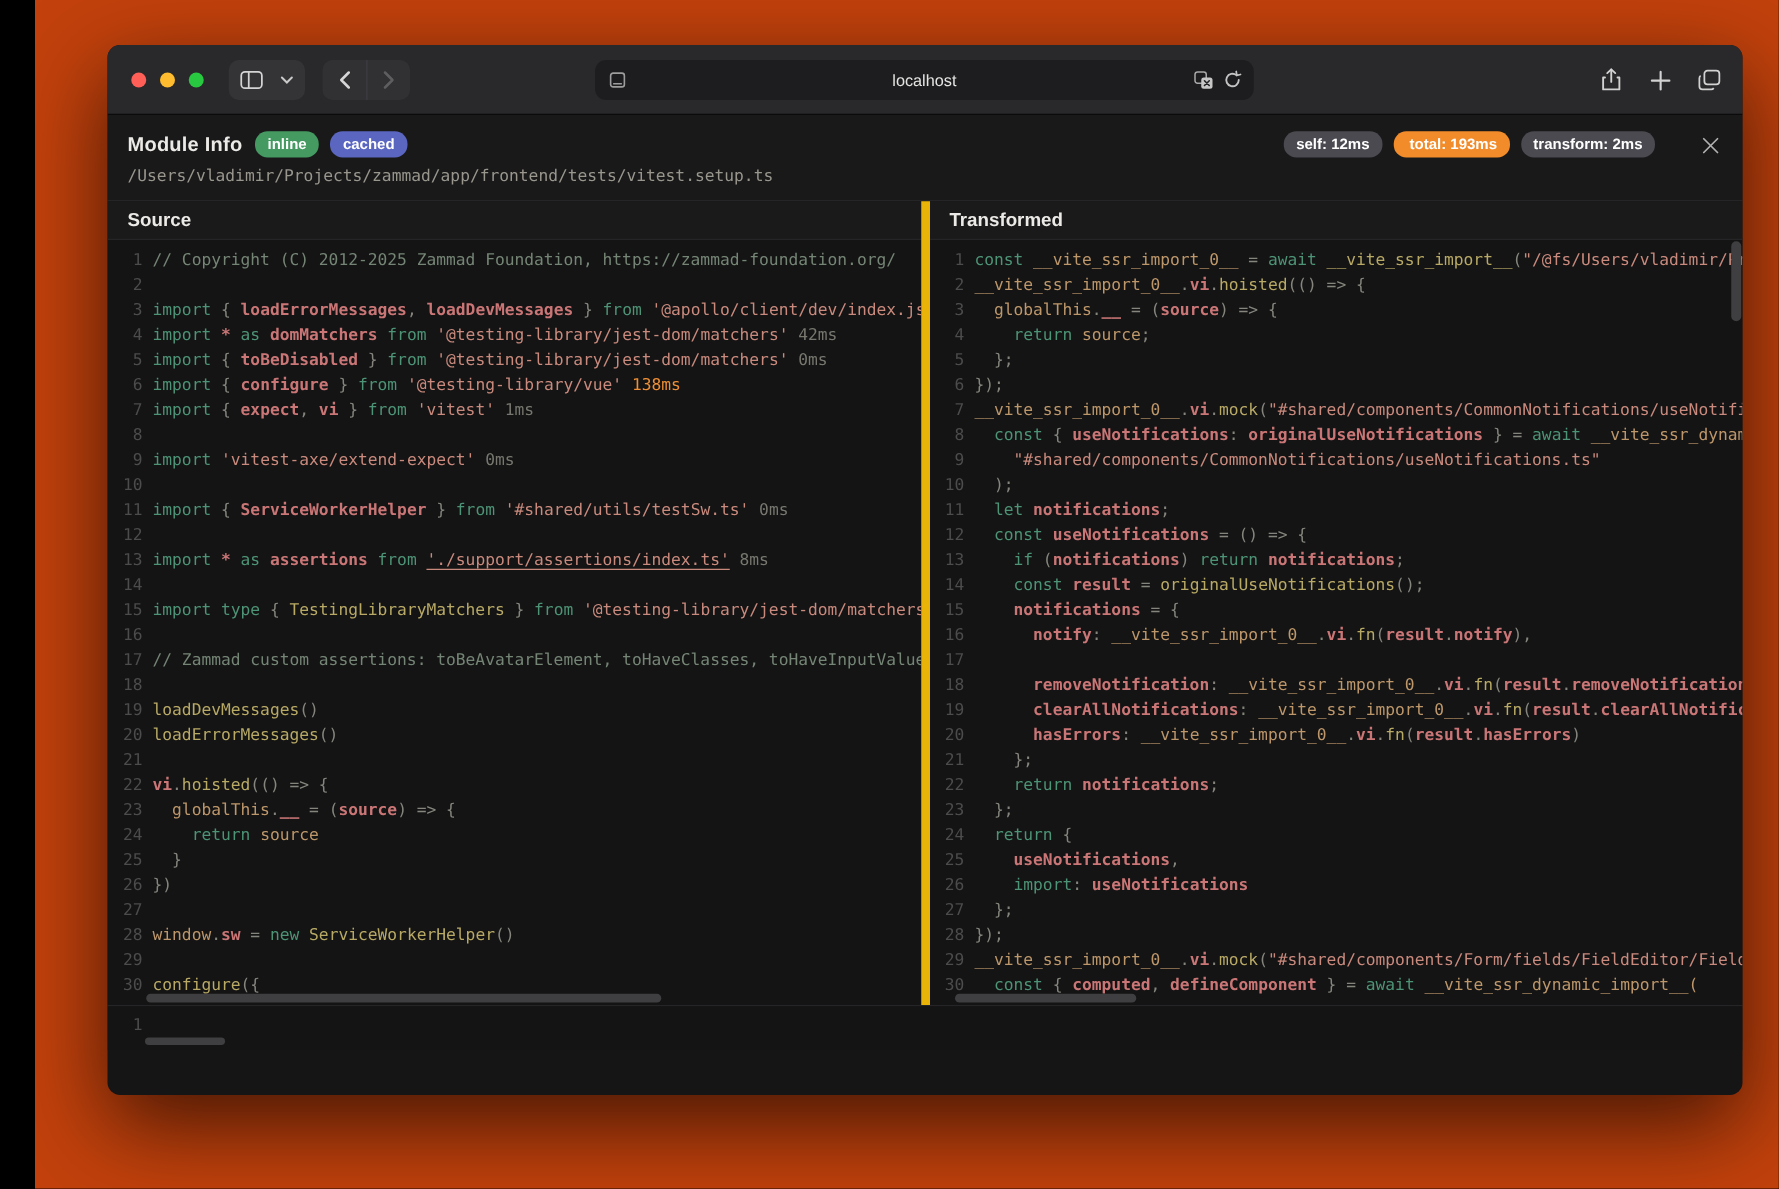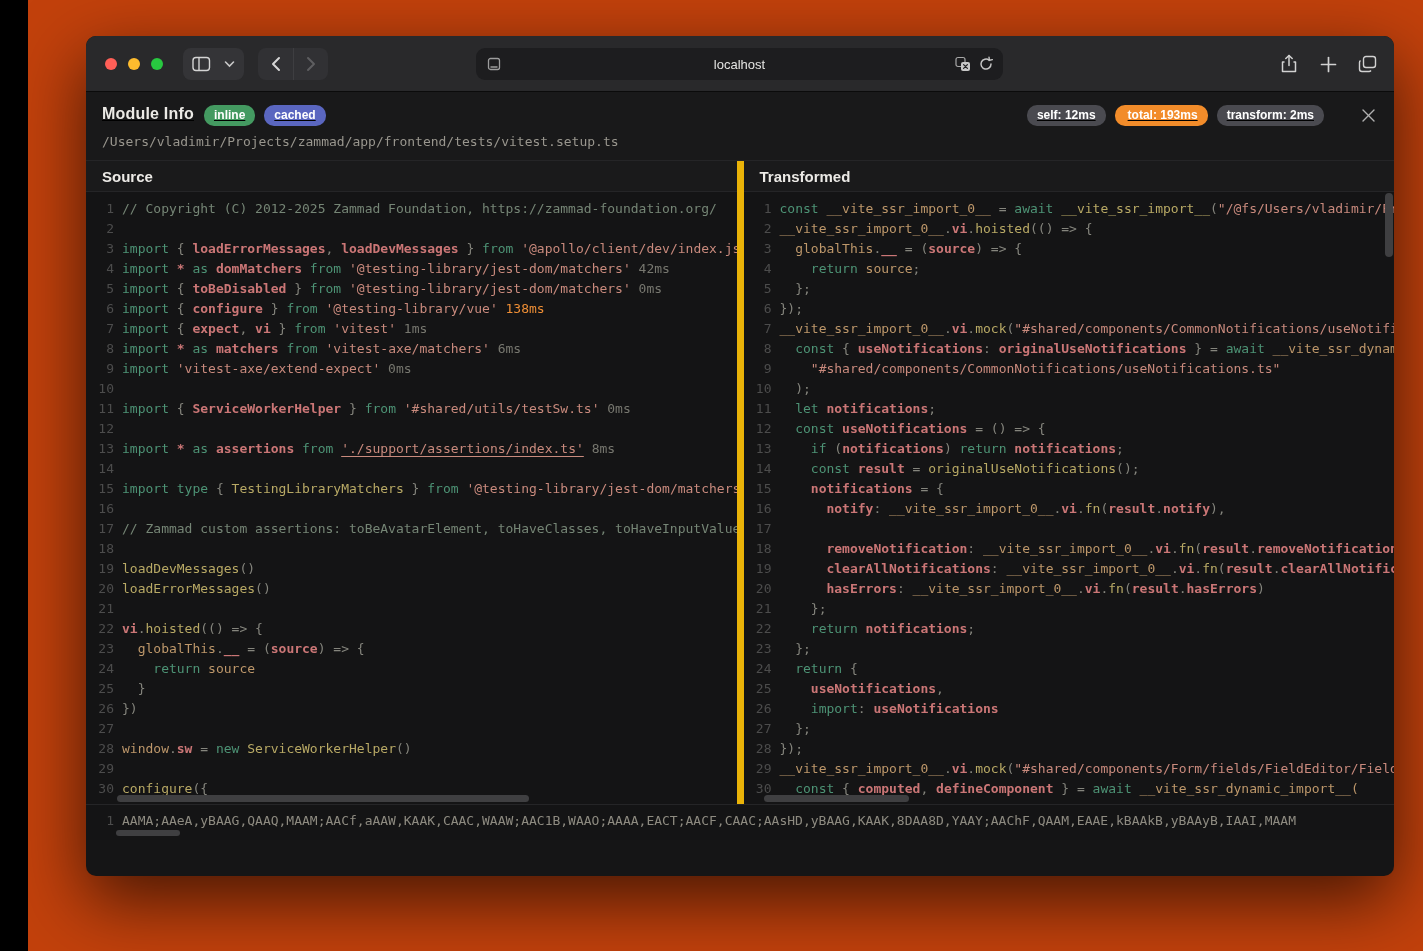--- a/index.html
+++ b/index.html
@@ -29,21 +29,21 @@
   .urlbar .url { color:#e4e4e2; font-size:13px; }
   .url-ico-left { position:absolute; left:10px; top:8px; }
   .url-ico-translate { position:absolute; right:32px; top:8px; }
   .url-ico-reload { position:absolute; right:9px; top:8px; }
 
   .tb-right { position:absolute; right:12px; top:12px; display:flex; gap:9px; }
   .tb-iconbtn { width:30px; height:32px; display:flex; align-items:center; justify-content:center; }
 
   
   .page-header { background:#19191a; padding:13px 16px 11px; }
-  .ph-row1 { display:flex; align-items:flex-start; gap:10px;text-decoration:underline; }
+  .ph-row1 { display:flex; align-items:flex-end; gap:10px; }
   .ph-title { color:#eceae6; font-size:16px; font-weight:700; letter-spacing:.2px; }
   .pill { display:inline-block; color:#fff; font-size:12px; font-weight:700; line-height:1;
           padding:4px 10px 5px; border-radius:10px; white-space:nowrap; }
   .metrics { margin-left:auto; display:flex; gap:9px; }
   .close-btn { margin-left:24px; width:20px; height:20px; display:flex; align-items:center;
                justify-content:center; cursor:default; }
   .ph-path { margin-top:8px; color:#99968e; font:13px "DejaVu Sans Mono", monospace; }
 
   
   .panels { display:flex; height:644px; border-top:1px solid #252527; }
@@ -192,21 +192,21 @@
       <div class="panel">
         <div class="panel-header">Source</div>
         <div class="code">
             <div class="cl"><span class="ln">1</span><span class="lc"><span class="tk-c">// Copyright (C) 2012-2025 Zammad Foundation, https://zammad-foundation.org/</span></span></div>
             <div class="cl"><span class="ln">2</span><span class="lc"></span></div>
             <div class="cl"><span class="ln">3</span><span class="lc"><span class="tk-k">import</span><span class="tk-p"> { </span><span class="tk-i">loadErrorMessages</span><span class="tk-p">, </span><span class="tk-i">loadDevMessages</span><span class="tk-p"> } </span><span class="tk-k">from</span><span class="tk-s"> '@apollo/client/dev/index.js'</span></span></div>
             <div class="cl"><span class="ln">4</span><span class="lc"><span class="tk-k">import</span><span class="tk-i"> *</span><span class="tk-k"> as</span><span class="tk-i"> domMatchers</span><span class="tk-k"> from</span><span class="tk-s"> '@testing-library/jest-dom/matchers'</span><span class="tk-t"> 42ms</span></span></div>
             <div class="cl"><span class="ln">5</span><span class="lc"><span class="tk-k">import</span><span class="tk-p"> { </span><span class="tk-i">toBeDisabled</span><span class="tk-p"> } </span><span class="tk-k">from</span><span class="tk-s"> '@testing-library/jest-dom/matchers'</span><span class="tk-t"> 0ms</span></span></div>
             <div class="cl"><span class="ln">6</span><span class="lc"><span class="tk-k">import</span><span class="tk-p"> { </span><span class="tk-i">configure</span><span class="tk-p"> } </span><span class="tk-k">from</span><span class="tk-s"> '@testing-library/vue'</span><span class="tk-T"> 138ms</span></span></div>
             <div class="cl"><span class="ln">7</span><span class="lc"><span class="tk-k">import</span><span class="tk-p"> { </span><span class="tk-i">expect</span><span class="tk-p">, </span><span class="tk-i">vi</span><span class="tk-p"> } </span><span class="tk-k">from</span><span class="tk-s"> 'vitest'</span><span class="tk-t"> 1ms</span></span></div>
-            <div class="cl"><span class="ln">8</span><span class="lc"><span class="tk-k">import</span><span class="tk-i"> *</span><span class="tk-k"> as</span><span class="tk-i"> matchers</span><span class="tk-k"> from</span><span class="tk-s"> 'vitest-axe/matchers'</span><span class="tk-t"> 6ms</span></span></div>
+            <div class="cl"><span class="ln">8</span></div>
             <div class="cl"><span class="ln">9</span><span class="lc"><span class="tk-k">import</span><span class="tk-s"> 'vitest-axe/extend-expect'</span><span class="tk-t"> 0ms</span></span></div>
             <div class="cl"><span class="ln">10</span><span class="lc"></span></div>
             <div class="cl"><span class="ln">11</span><span class="lc"><span class="tk-k">import</span><span class="tk-p"> { </span><span class="tk-i">ServiceWorkerHelper</span><span class="tk-p"> } </span><span class="tk-k">from</span><span class="tk-s"> '#shared/utils/testSw.ts'</span><span class="tk-t"> 0ms</span></span></div>
             <div class="cl"><span class="ln">12</span><span class="lc"></span></div>
             <div class="cl"><span class="ln">13</span><span class="lc"><span class="tk-k">import</span><span class="tk-i"> *</span><span class="tk-k"> as</span><span class="tk-i"> assertions</span><span class="tk-k"> from</span><span class="tk-p"> </span><span class="tk-l">'./support/assertions/index.ts'</span><span class="tk-t"> 8ms</span></span></div>
             <div class="cl"><span class="ln">14</span><span class="lc"></span></div>
             <div class="cl"><span class="ln">15</span><span class="lc"><span class="tk-k">import type</span><span class="tk-p"> { </span><span class="tk-f">TestingLibraryMatchers</span><span class="tk-p"> } </span><span class="tk-k">from</span><span class="tk-s"> '@testing-library/jest-dom/matchers'</span></span></div>
             <div class="cl"><span class="ln">16</span><span class="lc"></span></div>
             <div class="cl"><span class="ln">17</span><span class="lc"><span class="tk-c">// Zammad custom assertions: toBeAvatarElement, toHaveClasses, toHaveInputValue</span></span></div>
             <div class="cl"><span class="ln">18</span><span class="lc"></span></div>
@@ -260,19 +260,18 @@
             <div class="cl"><span class="ln">30</span><span class="lc"><span class="tk-p">  </span><span class="tk-k">const</span><span class="tk-p"> { </span><span class="tk-i">computed</span><span class="tk-p">, </span><span class="tk-i">defineComponent</span><span class="tk-p"> } = </span><span class="tk-k">await</span><span class="tk-v"> __vite_ssr_dynamic_import__(</span></span></div>
           </div>
         <div class="hthumb tr"></div>
         <div class="vthumb" style="top:32px;"></div>
       </div>
     </div>
 
     <div class="smap">
       <div class="smap-code">
         <span class="ln">1</span>
-        <span class="map">AAMA;AAeA,yBAAG,QAAQ,MAAM;AACf,aAAW,KAAK,CAAC,WAAW;AAC1B,WAAO;AAAA,EACT;AACF,CAAC;AAsHD,yBAAG,KAAK,8DAA8D,YAAY;AAChF,QAAM,EAAE,kBAAkB,yBAAyB,IAAI,MAAM</span>
         <span class="smap-thumb"></span>
       </div>
     </div>
 
   </div>
 </div>
 
 </body></html>

